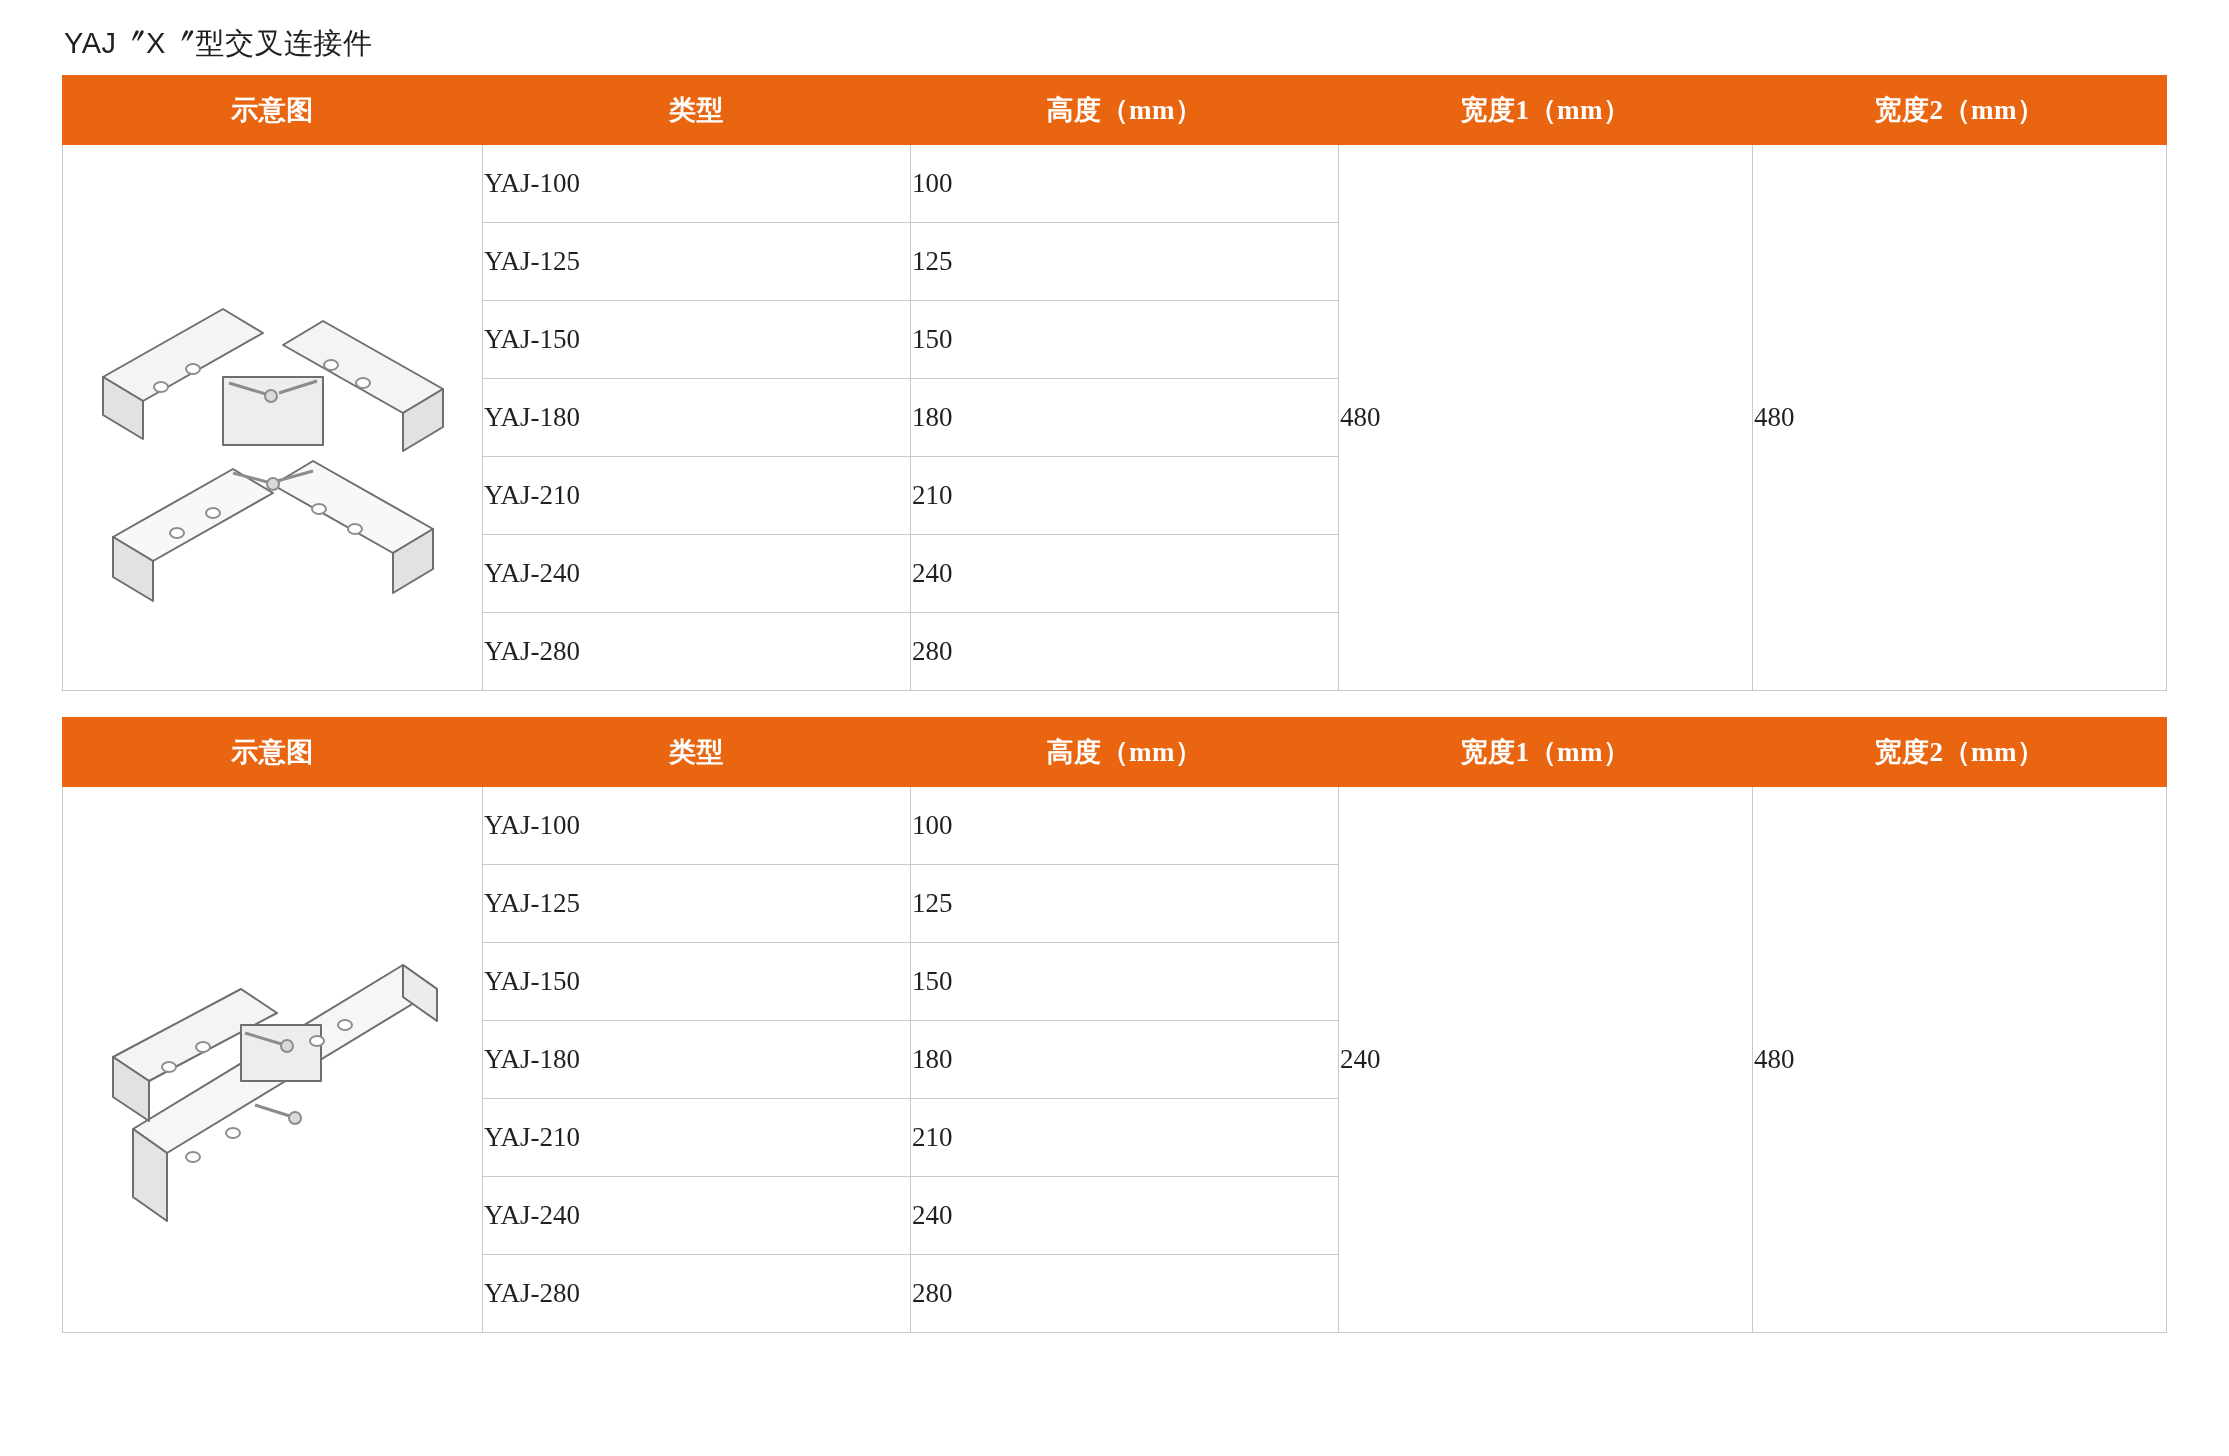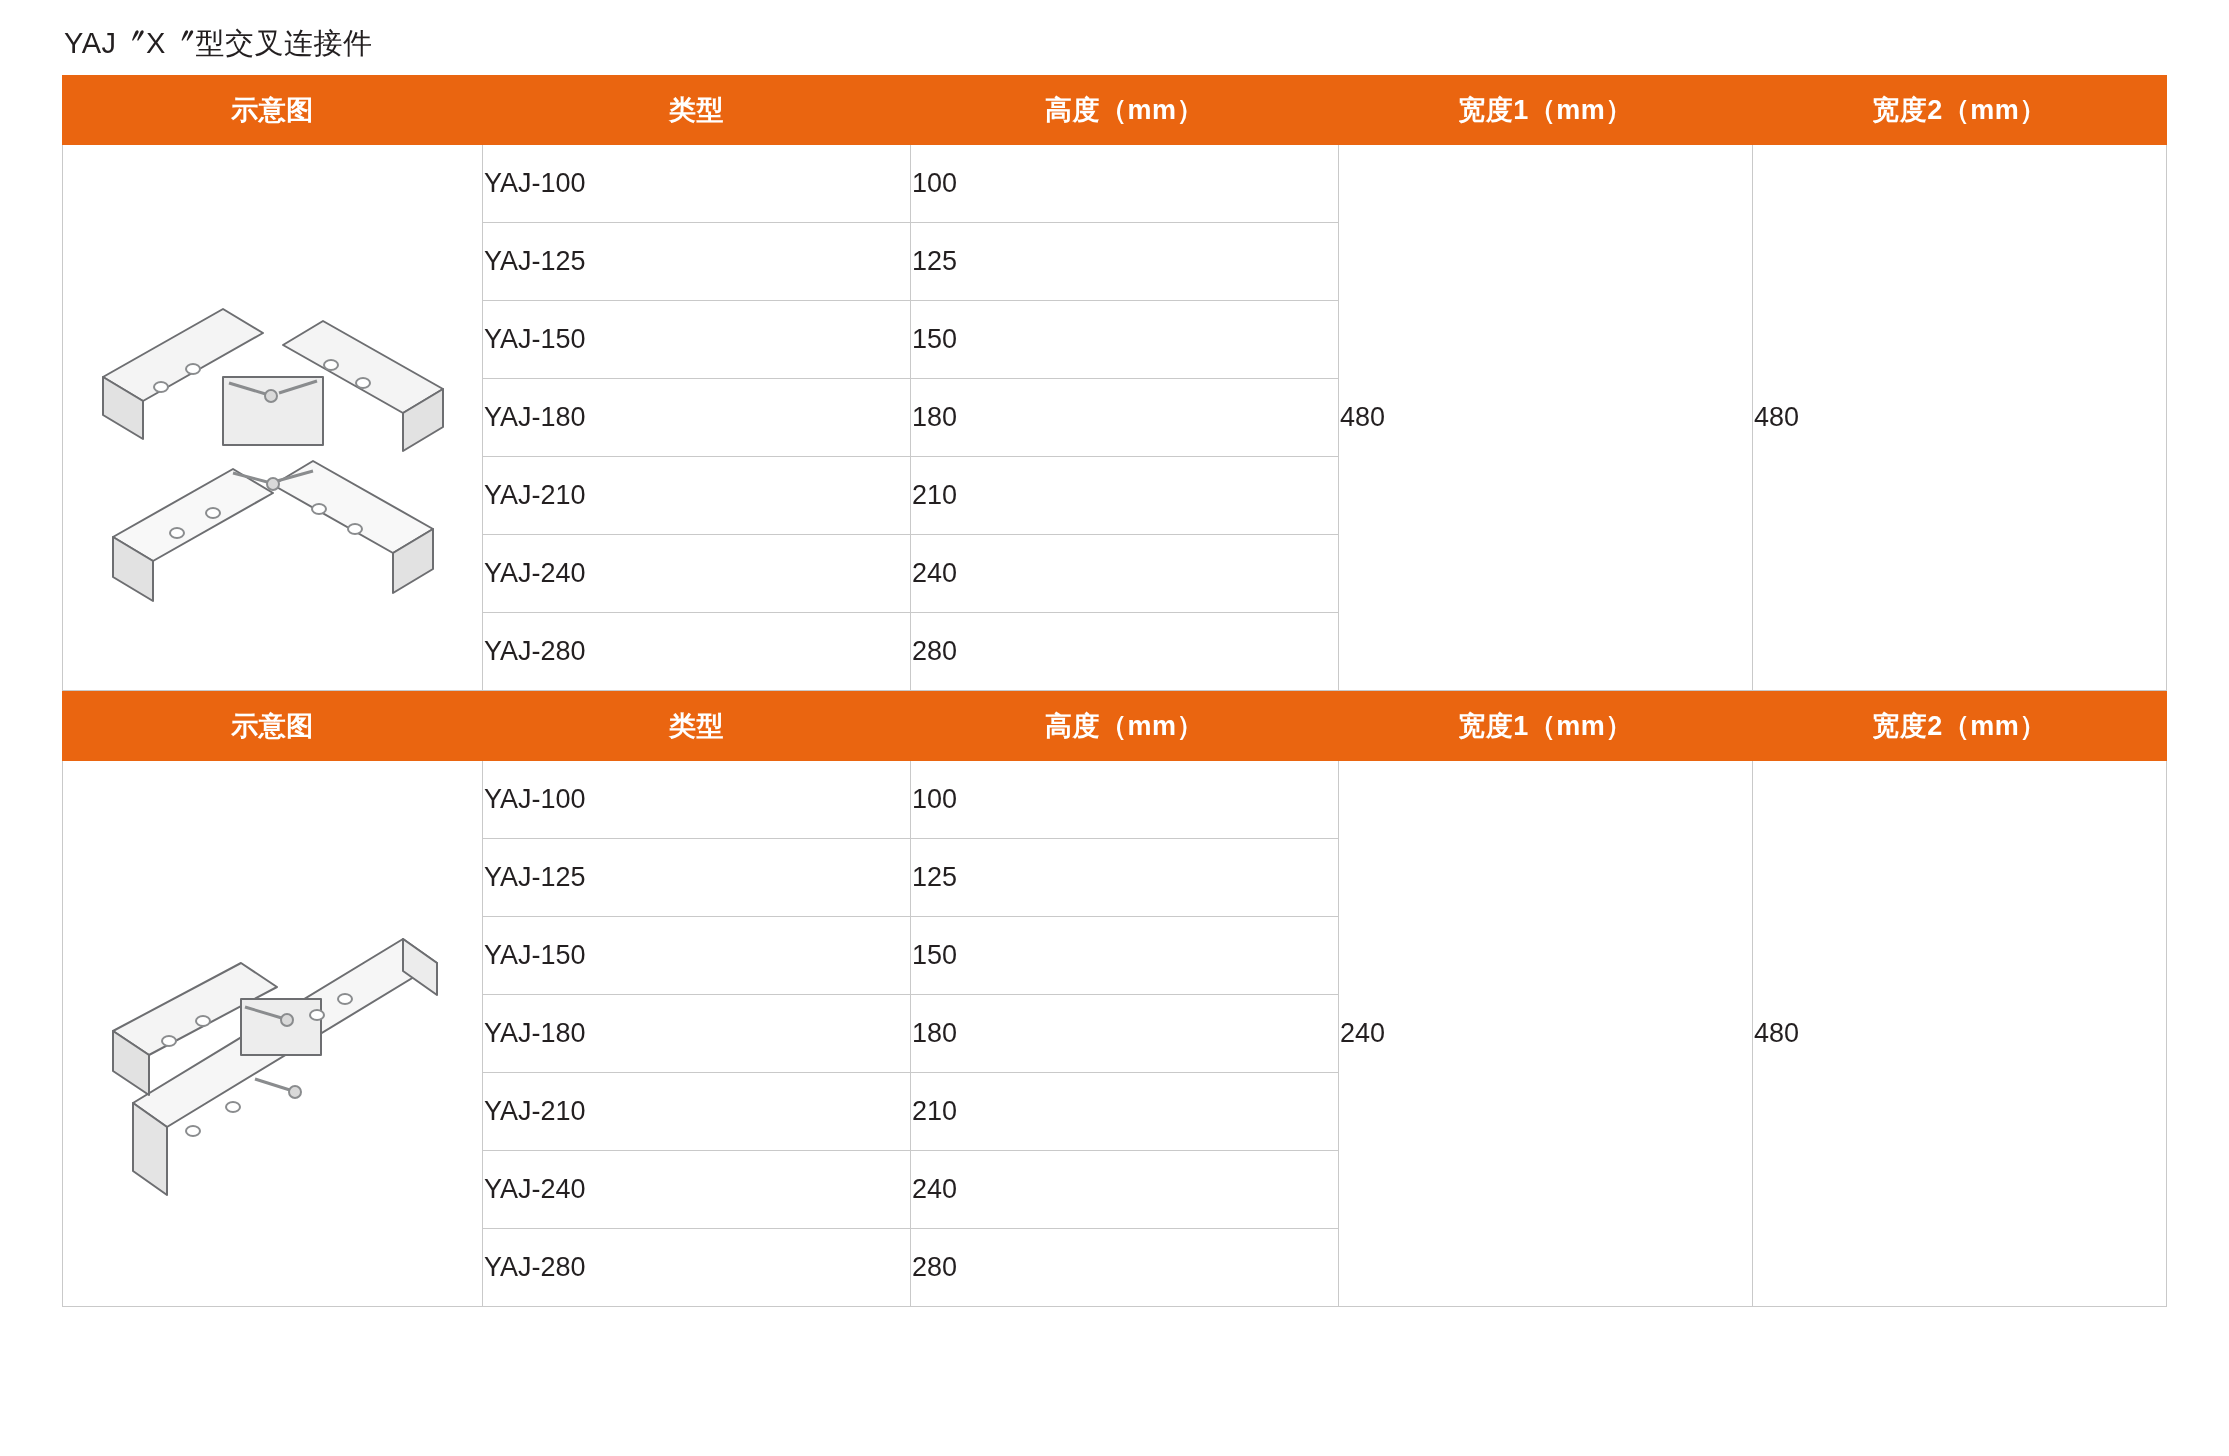--- a/index.html
+++ b/index.html
@@ -12,33 +12,35 @@
     height: 1456px;
     font-family: "Liberation Sans", sans-serif;
     color: #231f20;
     overflow: hidden;
   }
   .page {
     padding: 26px 62px 0 62px;
     box-sizing: border-box;
   }
   .section {
+    margin-bottom: 26px;
   }
   .section-title {
     font-size: 29px;
     line-height: 1.2;
     color: #231f20;
     letter-spacing: 0.5px;
     margin: 0 0 14px 2px;
     font-weight: 400;
   }
   table.spec {
     border-collapse: collapse;
     width: 2104px;
     table-layout: fixed;
+    font-family: Liberation Serif, serif;
   }
   table.spec th {
     background: #ea6510;
     color: #ffffff;
     font-size: 27px;
     font-weight: 700;
     height: 66px;
     border: 1px solid #ea6510;
     letter-spacing: 0.5px;
     text-align: center;

